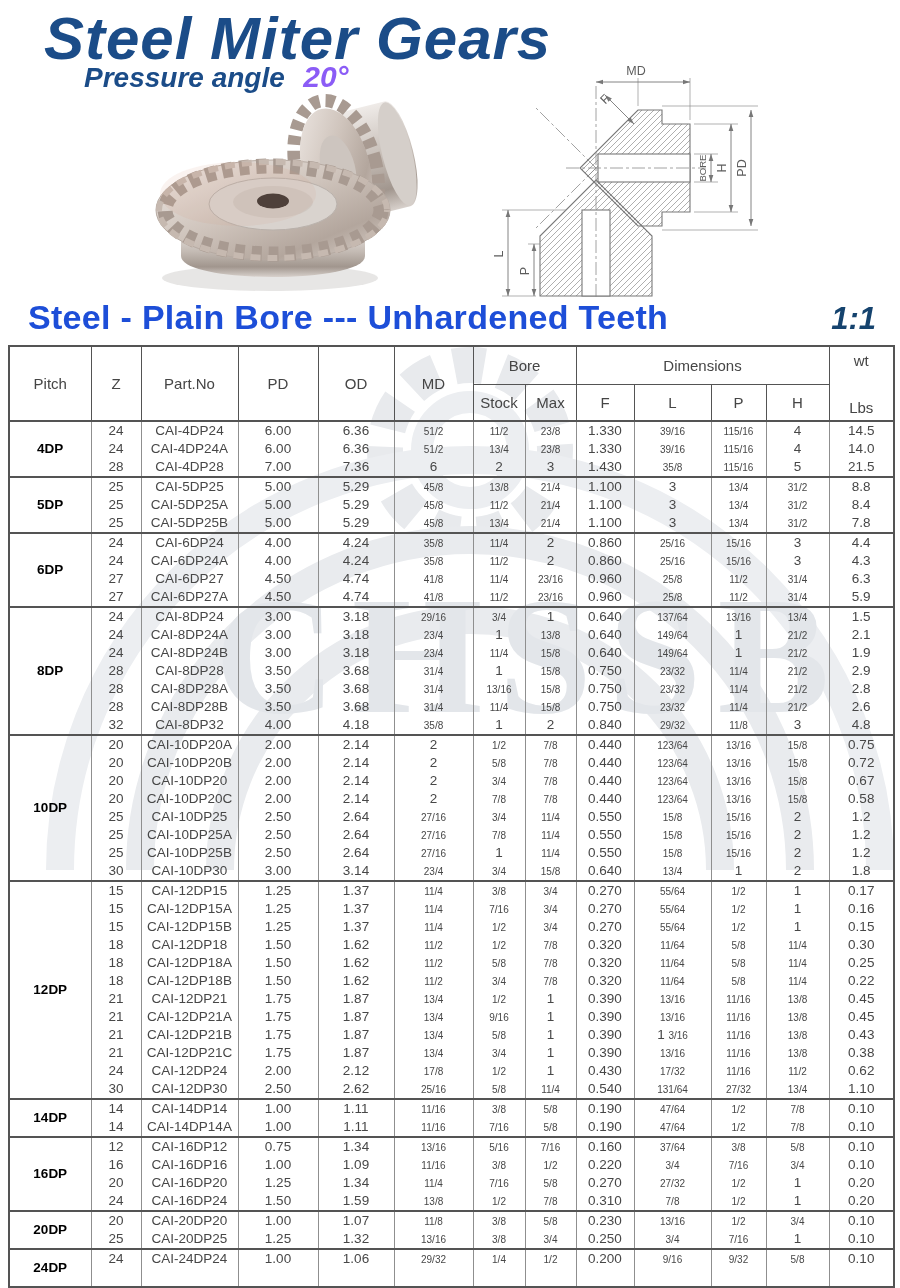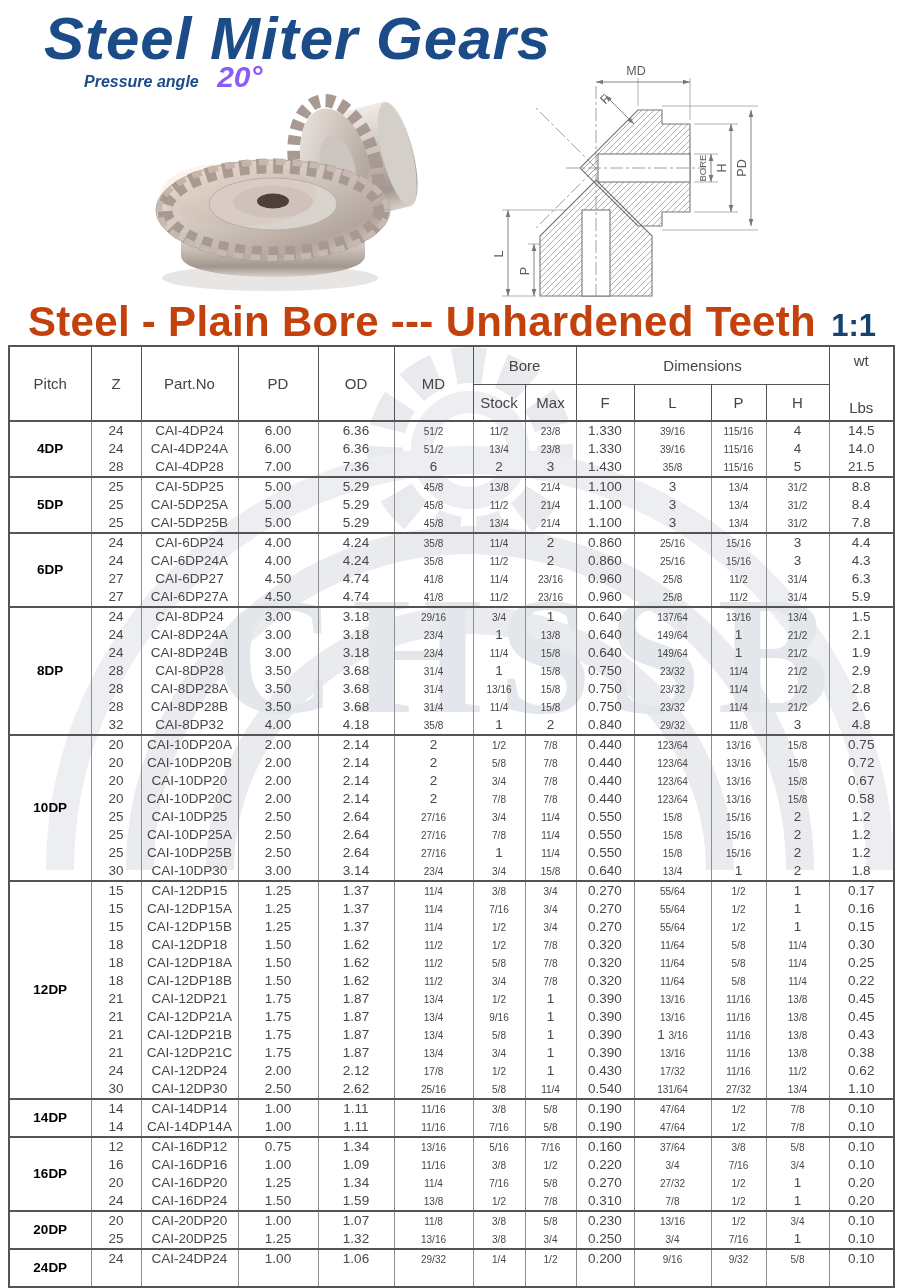--- a/index.html
+++ b/index.html
@@ -4,30 +4,30 @@
 <style>
   html,body{margin:0;padding:0;background:#fff;}
   body{width:900px;height:1288px;position:relative;overflow:hidden;
        font-family:"Liberation Sans",sans-serif;}
   .page{position:absolute;inset:0;background:#fff;}
 
   
   .title{position:absolute;left:44px;top:4px;font-size:60px;font-weight:bold;
          font-style:italic;color:#1b4c88;letter-spacing:1px;white-space:nowrap;}
   .subtitle{position:absolute;left:84px;top:60px;font-style:italic;font-weight:bold;white-space:nowrap;}
-  .subtitle .lbl{font-size:16px;color:#1b4c88;}
+  .subtitle .lbl{font-size:28px;color:#1b4c88;}
   .subtitle .val{font-size:30px;color:#8b5cf6;margin-left:14px;}
 
   .photo{position:absolute;left:118px;top:78px;}
   .drawing{position:absolute;left:448px;top:58px;}
 
   .section-head{position:absolute;left:28px;top:298px;width:848px;display:flex;
                 justify-content:space-between;align-items:baseline;}
-  .section-title{font-size:42px;font-weight:bold;color:#c2410c;letter-spacing:.3px;white-space:nowrap;}
-  .scale{font-size:31px;font-weight:bold;color:#15436e;}
+  .section-title{font-size:34px;font-weight:bold;color:#1d4ed8;letter-spacing:.3px;white-space:nowrap;}
+  .scale{font-size:31px;font-weight:bold;font-style:italic;color:#15436e;}
 
   
   .wm{position:absolute;left:0;top:340px;z-index:0;}
 
   
   table.gear{position:absolute;left:8px;top:345px;width:885px;z-index:2;
              border-collapse:collapse;table-layout:fixed;background:transparent;
              color:#474747;}
   table.gear{border:2px solid #545454;}
   table.gear th{border:1px solid #545454;font-weight:normal;font-size:15px;color:#454545;

